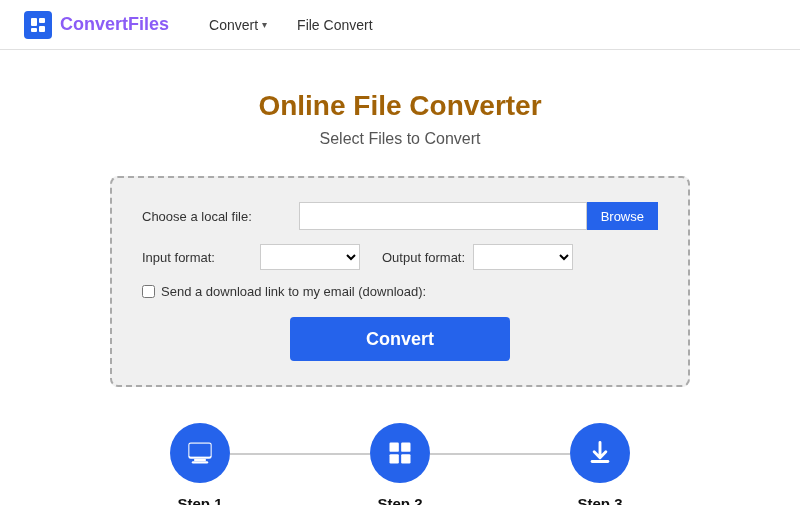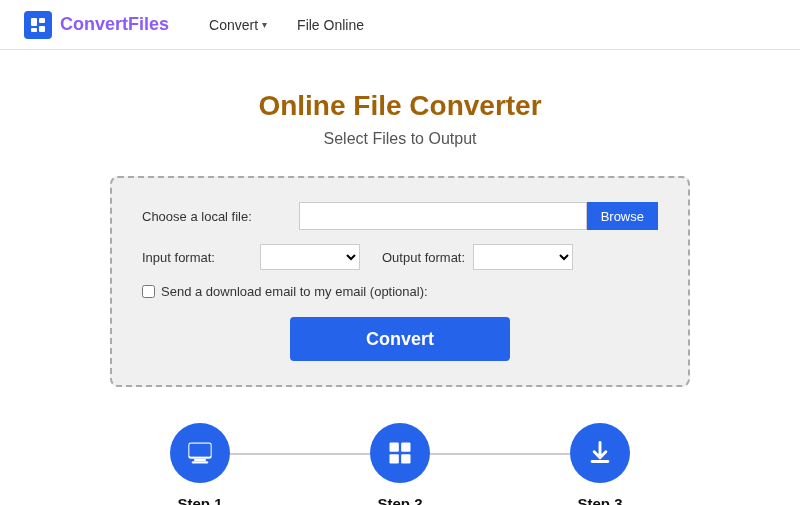--- a/index.html
+++ b/index.html
@@ -253,29 +253,29 @@
         </svg>
       </div>
       <span>ConvertFiles</span>
     </div>
     <div class="navbar-links">
       <a class="navbar-link">
         <span>Convert</span>
         <span class="chevron-down">▾</span>
       </a>
       <a class="navbar-link">
-        <span>File Online</span>
+        <span>File Convert</span>
       </a>
     </div>
   </div>
 </nav>
 
 <main class="main">
   <h1 class="page-title">Online File Converter</h1>
-  <p class="page-subtitle">Select Files to Output</p>
+  <p class="page-subtitle">Select Files to Convert</p>
 
   <div class="converter-box">
 
     <div class="form-row">
       <label class="form-label">Choose a local file:</label>
       <div class="file-input-group">
         <input class="file-text-input" type="text" style="">
         <button class="browse-btn">Browse</button>
       </div>
     </div>
@@ -290,21 +290,21 @@
       <div class="output-format-group">
         <label class="form-label" style="min-width:auto;text-align:center;">Output format:</label>
         <select class="format-select">
           <option value=""></option>
         </select>
       </div>
     </div>
 
     <div class="checkbox-row">
       <input type="checkbox" style="">
-      <label>Send a download email to my email (optional):</label>
+      <label>Send a download link to my email (download):</label>
     </div>
 
     <button class="convert-btn">Convert</button>
   </div>
 
   <div class="steps-section">
 
     <div class="step-item">
       <div class="step-icon-circle">
 

